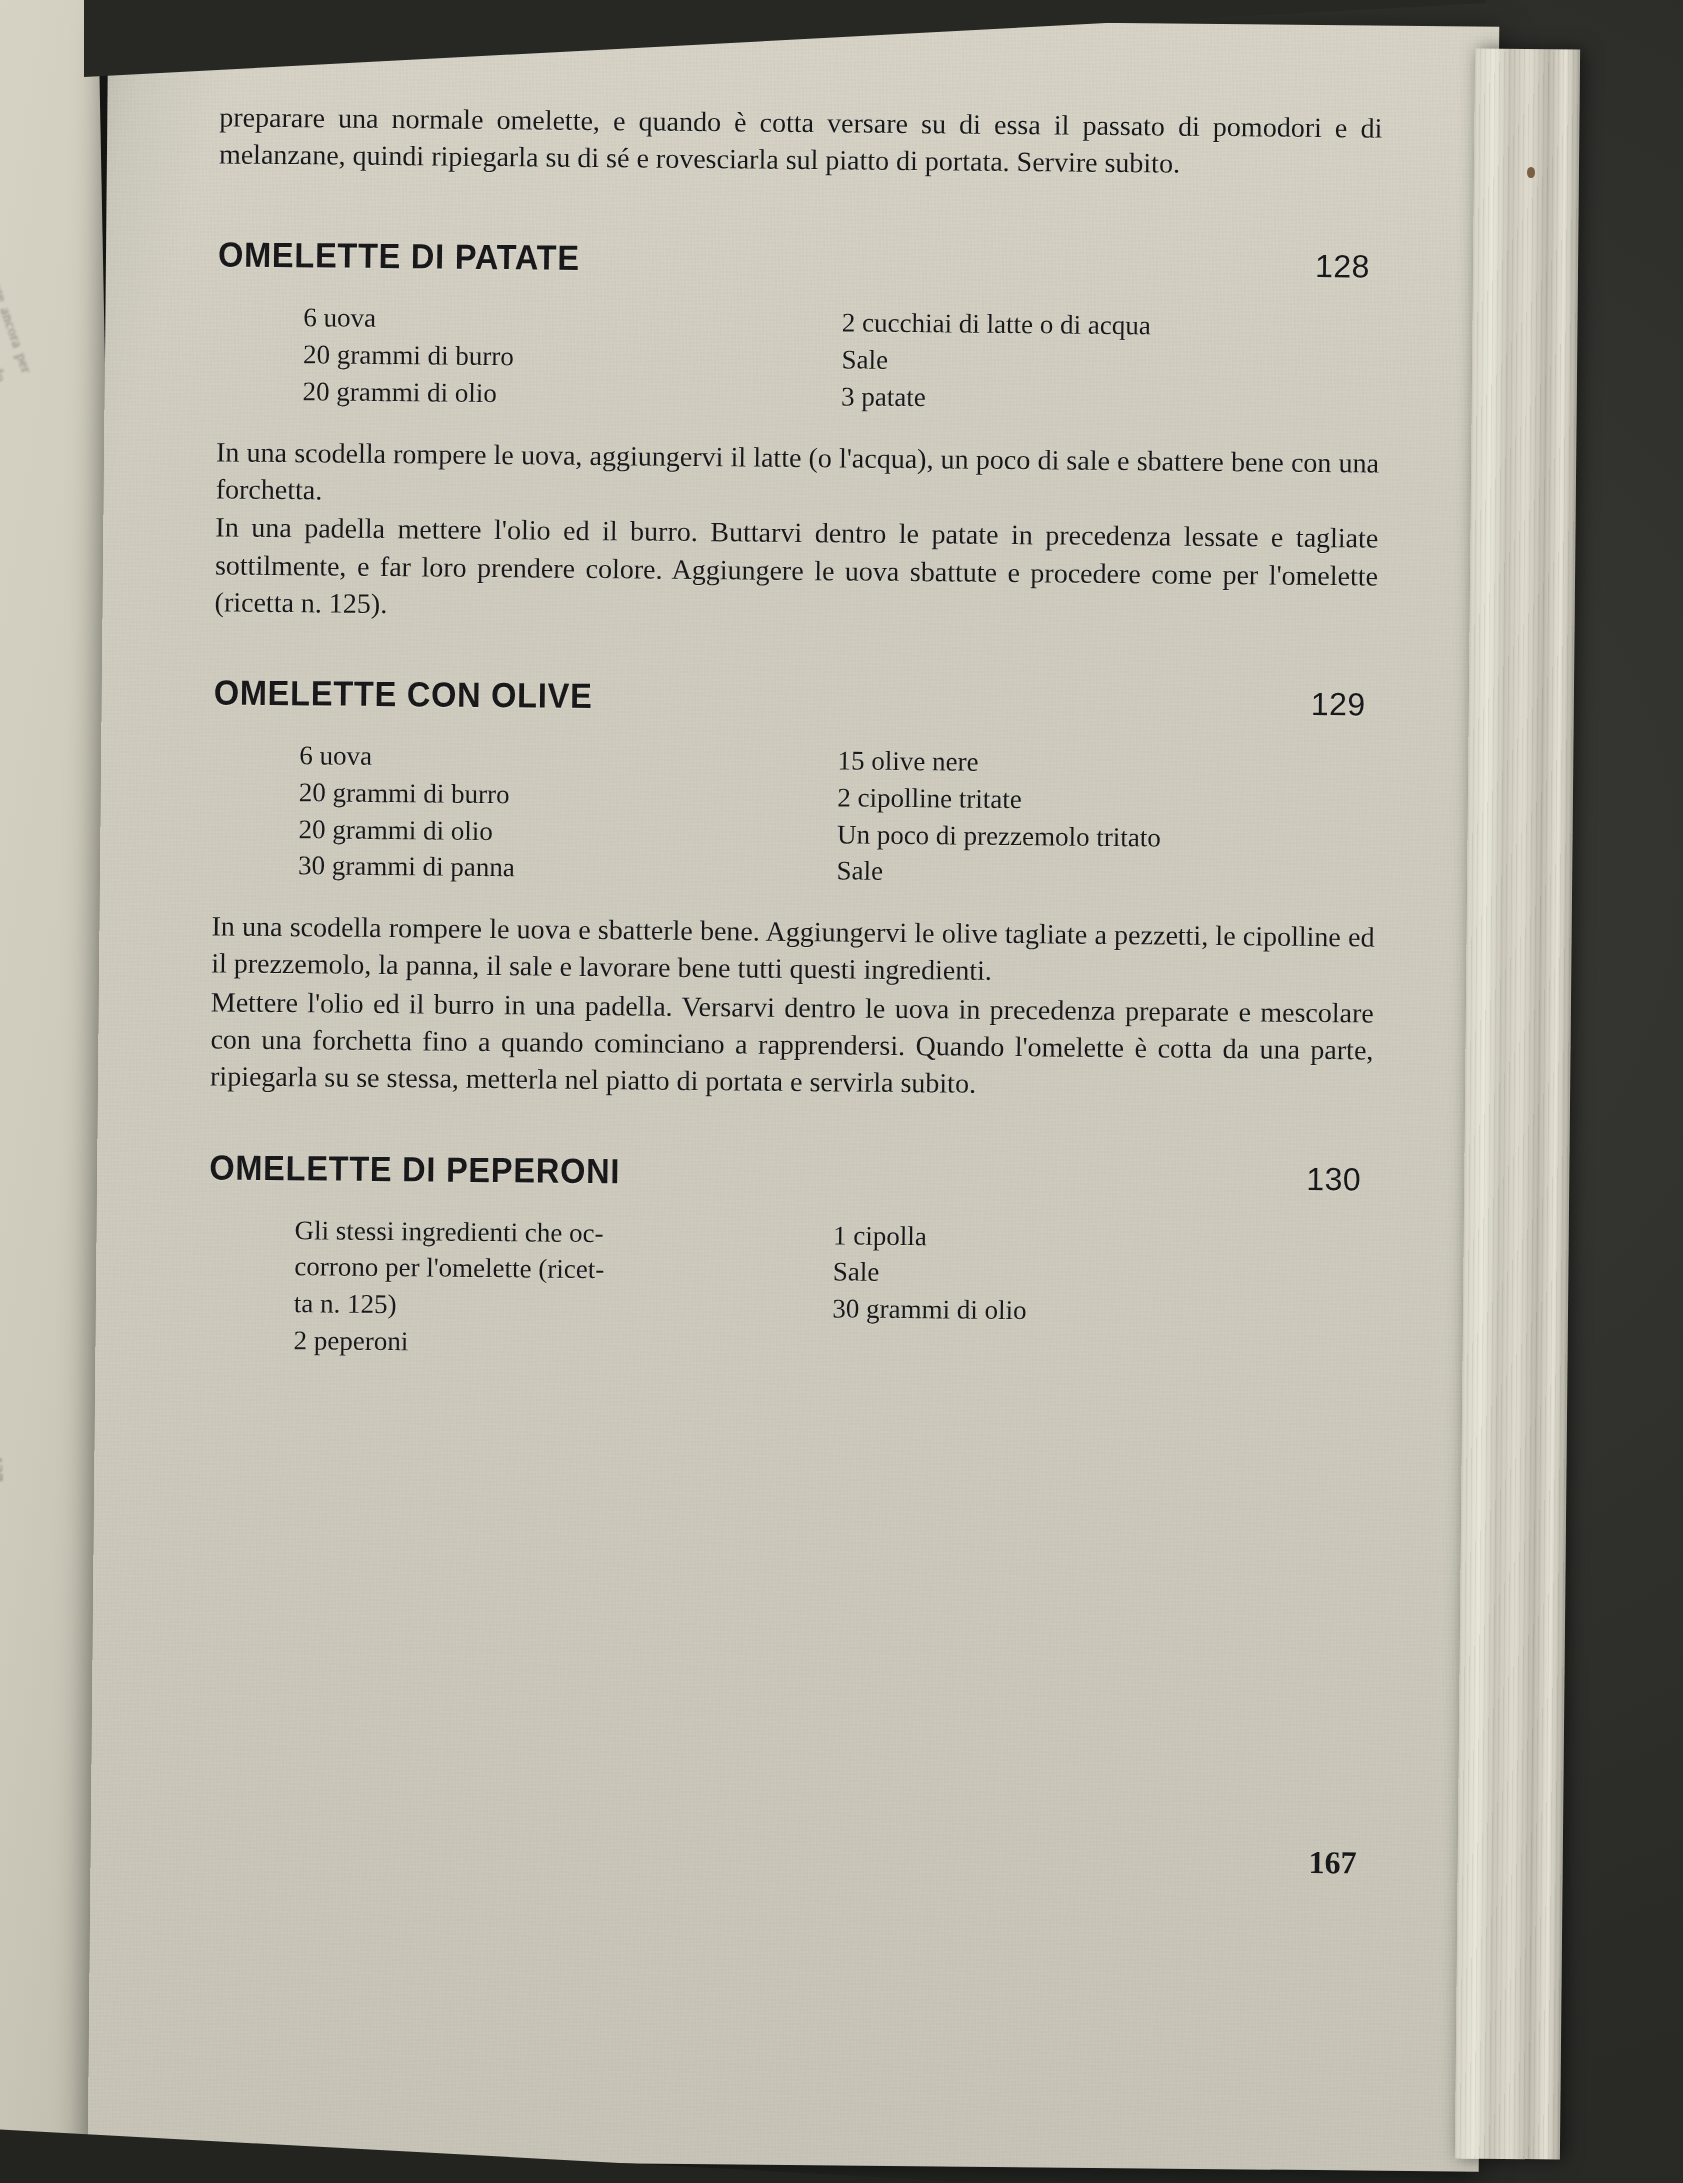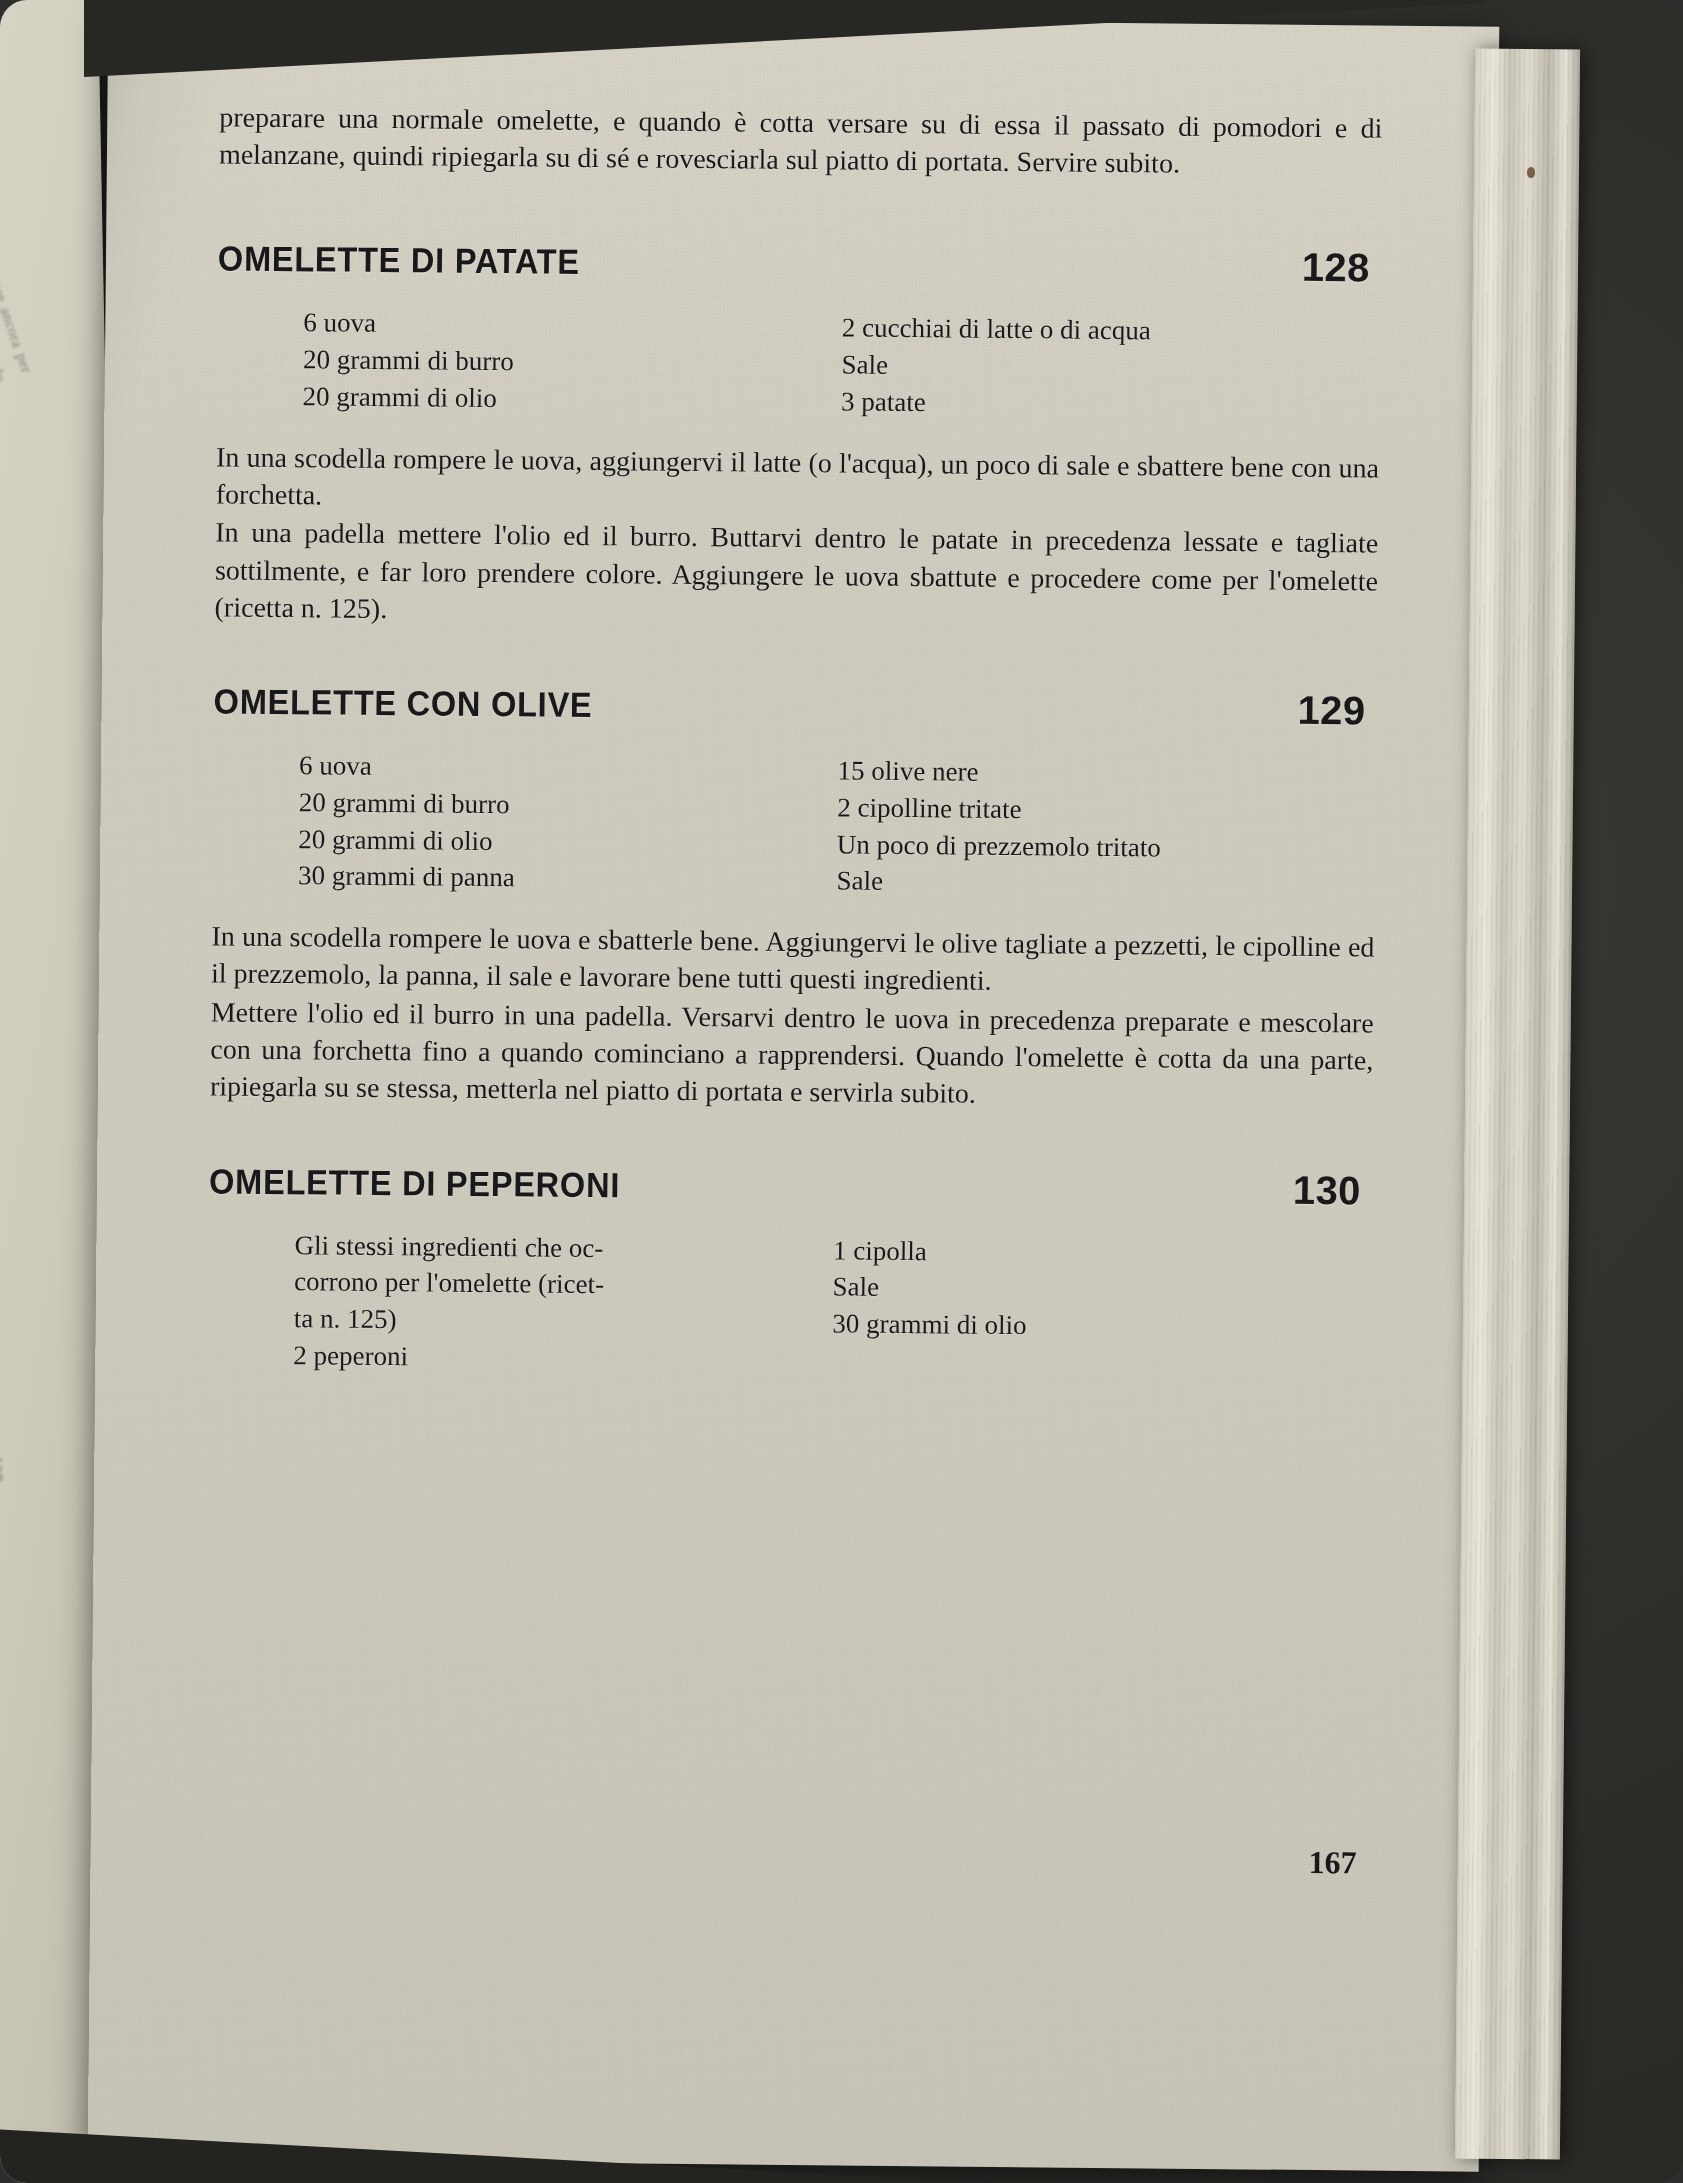--- a/index.html
+++ b/index.html
@@ -8,21 +8,20 @@
     background: #2e2e2e;
   }
 
   #scene {
     position: relative;
     width: 1684px;
     height: 2183px;
     overflow: hidden;
     background: #34342f;
     font-family: "Liberation Serif", serif;
-    border-radius: 27px;
   }
 
   
   .backdrop {
     position: absolute;
     inset: 0;
     background:
       radial-gradient(120% 90% at 70% 40%, #3a3a36 0%, #2a2a27 60%, #242421 100%);
   }
 
@@ -172,22 +171,22 @@
     font-family: "Liberation Sans", sans-serif;
     font-weight: 700;
     font-size: 35px;
     letter-spacing: 0.8px;
     transform: scaleX(0.93);
     transform-origin: left center;
     text-shadow: 0 1.4px 0.7px rgba(255,255,255,0.22);
   }
   .recipe-num {
     font-family: "Liberation Sans", sans-serif;
-    font-weight: 700;
-    font-size: 40px;
+    font-weight: 400;
+    font-size: 32px;
     letter-spacing: 0.4px;
     padding-right: 11.2px;
     text-shadow: 0 1.4px 0.7px rgba(255,255,255,0.22);
   }
 
   .ingredients {
     display: flex;
     margin-top: 24px;
     margin-bottom: 24px;
     padding-left: 86px;

